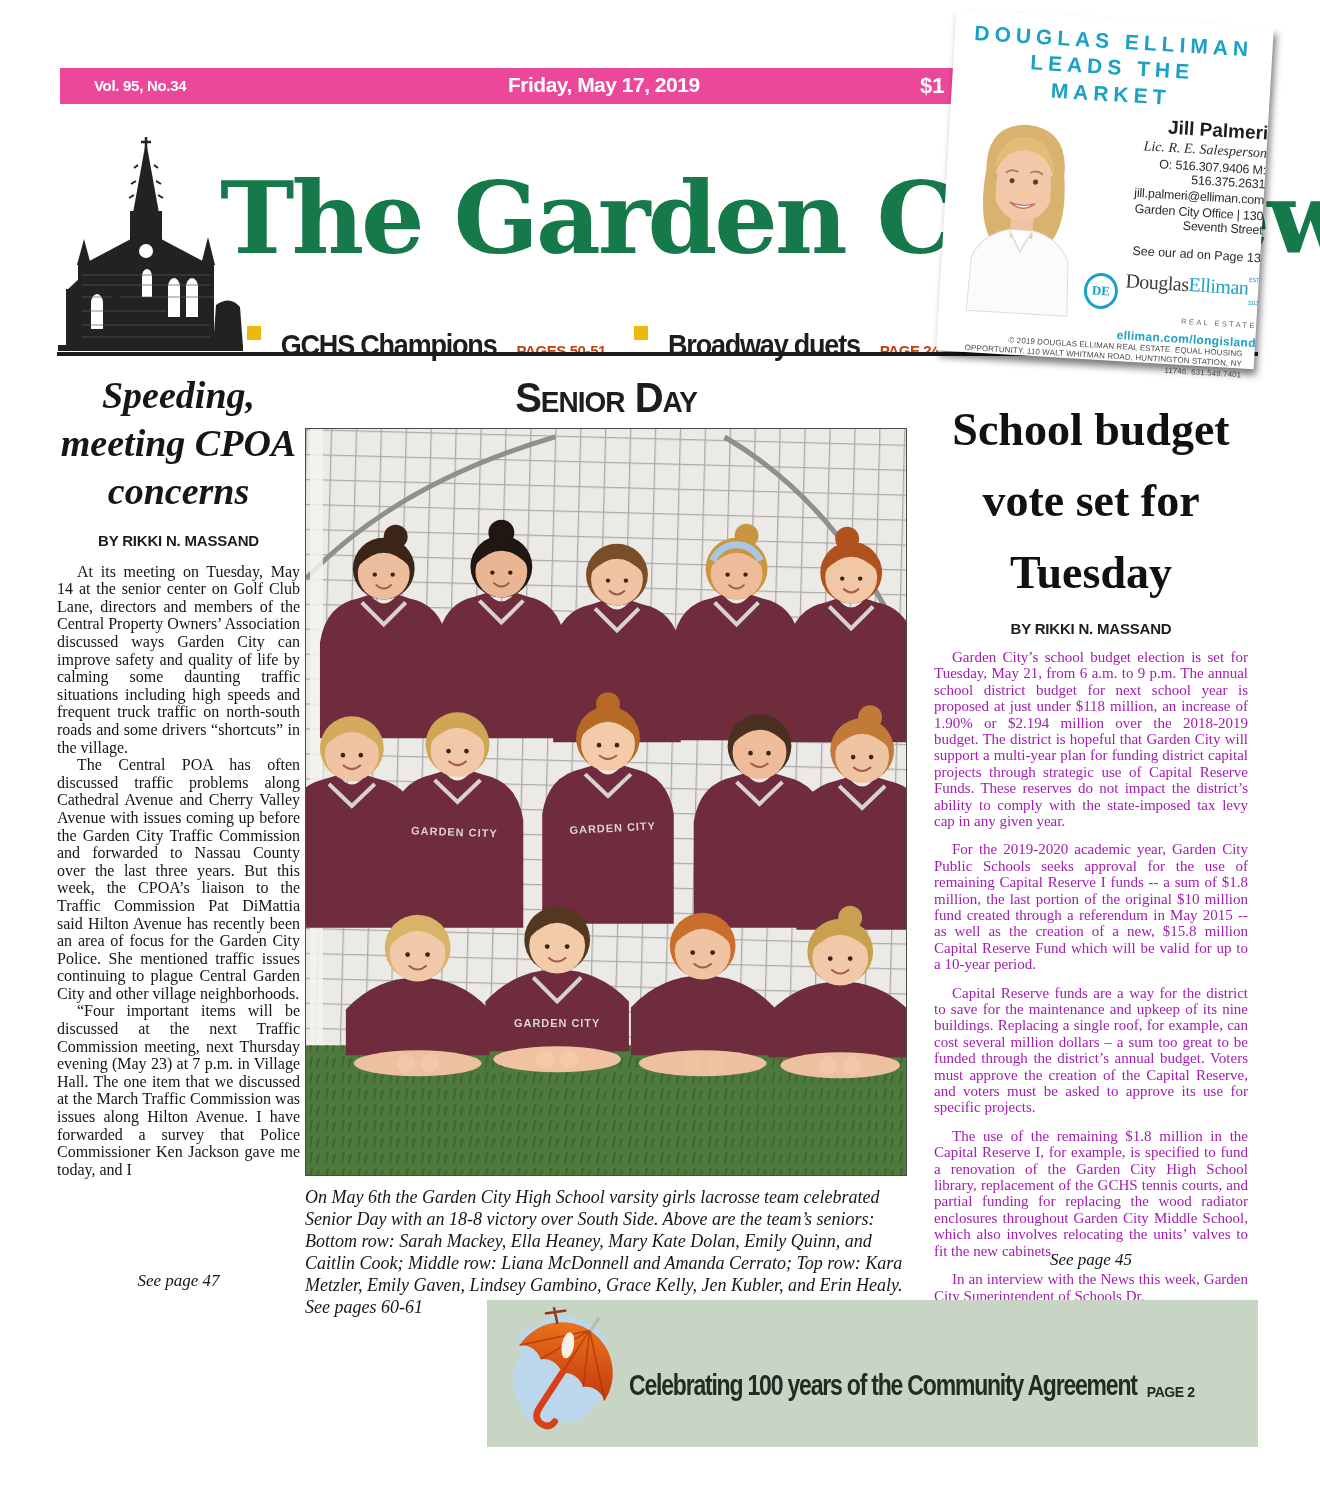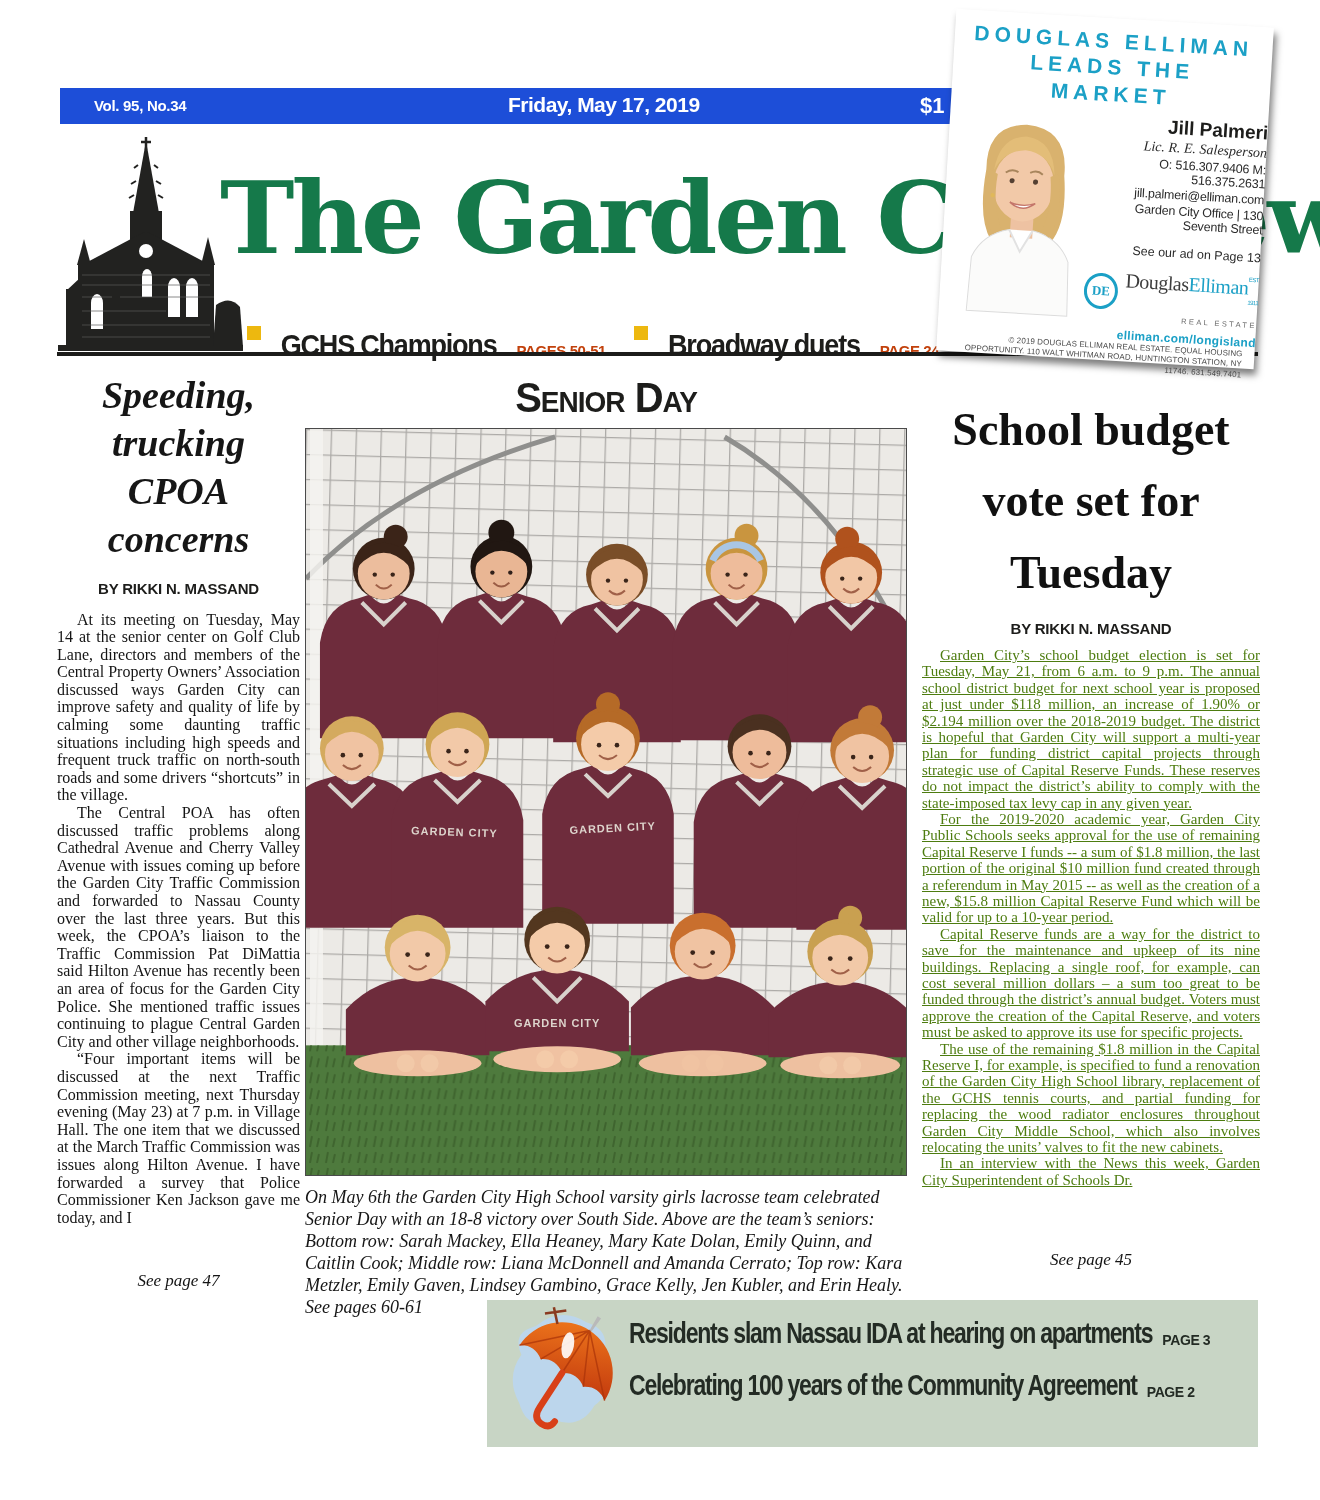--- a/index.html
+++ b/index.html
@@ -1,20 +1,20 @@
 <!DOCTYPE html>
 <html><head>
 <meta charset="utf-8">
 <style>
   html,body{margin:0;padding:0;background:#ffffff;}
   .page{position:relative;width:1320px;height:1500px;background:#fff;overflow:hidden;
         font-family:"Liberation Serif",serif;color:#1d1d1b;}
 
   
-  .topbar{position:absolute;left:60px;top:68px;width:1198px;height:36px;background:#1d4ed8;z-index:2;margin-top:20px;}
+  .topbar{position:absolute;left:60px;top:68px;width:1198px;height:36px;background:#ec4899;z-index:2;}
   .topbar .vol{position:absolute;left:34px;top:9px;color:#fff;font:bold 15px "Liberation Sans",sans-serif;letter-spacing:-.3px;}
   .topbar .date{position:absolute;left:448px;top:5px;color:#fff;font:bold 21px "Liberation Sans",sans-serif;letter-spacing:-.5px;}
   .topbar .price{position:absolute;left:860px;top:5px;color:#fff;font:bold 22px "Liberation Sans",sans-serif;}
 
   
   .founded{position:absolute;left:57px;top:118px;width:1080px;text-align:center;color:#15794a;
            font:bold 16px "Liberation Sans",sans-serif;letter-spacing:.2px;z-index:1;}
   .founded .sq{display:inline-block;width:11px;height:11px;background:#15794a;margin:0 10px;vertical-align:-1px;}
   .masthead{position:absolute;left:220px;top:168px;font-family:"DejaVu Serif",serif;font-weight:bold;
             font-size:100px;line-height:1;color:#15794a;letter-spacing:-3px;white-space:nowrap;z-index:1;}
@@ -63,21 +63,21 @@
   .col-center{position:absolute;left:305px;top:378px;width:602px;}
   .senior-title{text-align:center;font:bold 40px "Liberation Sans",sans-serif;font-variant:small-caps;
                 letter-spacing:-1px;color:#1d1d1b;line-height:1;transform:scaleY(1.05);transform-origin:center bottom;}
   .photo{margin-top:10px;width:600px;height:746px;border:1px solid #4a4a4a;display:block;}
   .caption{margin-top:10px;font:italic 18px/22px "Liberation Serif",serif;color:#161616;}
 
   .col-right{position:absolute;left:922px;top:394px;width:338px;}
   .col-right h2{margin:0;font:bold 46px "Liberation Serif",serif;line-height:1.55;text-align:center;color:#111;}
   .col-right .byline{margin-top:12px;}
   .col-right .body{margin-top:10px;}
-  .col-right p{margin:0;font:15px/16.4px "Liberation Serif",serif;text-align:justify;text-indent:18px;color:#4d7c0f;text-decoration:underline;}
+  .col-right p{margin:12px;font:15px/16.4px "Liberation Serif",serif;text-align:justify;text-indent:18px;color:#a21caf;}
 
   
   .banner{position:absolute;left:487px;top:1300px;width:771px;height:147px;background:#c8d5c5;z-index:3;}
   .umbrella{position:absolute;left:14px;top:6px;}
   .bline{position:absolute;left:142px;white-space:nowrap;}
   .bline .btext{display:inline-block;font:bold 23px "Liberation Sans",sans-serif;letter-spacing:-1.2px;color:#232b24;
                 transform:scaleY(1.3);transform-origin:left bottom;}
   .bline .bpage{font:bold 14px "Liberation Sans",sans-serif;letter-spacing:-.4px;color:#232b24;margin-left:10px;}
   .bl1{top:24px;} .bl2{top:76px;}
 </style>
@@ -166,21 +166,21 @@
           <span class="de-word"><span class="dg">Douglas</span><span class="el">Elliman</span><span class="de-est">EST. 1911</span></span>
         </div>
         <div class="de-sub">REAL ESTATE</div>
         <div class="ad-web">elliman.com/longisland</div>
       </div>
     </div>
     <div class="ad-disc">© 2019 DOUGLAS ELLIMAN REAL ESTATE. EQUAL HOUSING OPPORTUNITY. 110 WALT WHITMAN ROAD, HUNTINGTON STATION, NY 11746. 631.549.7401</div>
   </div>
 
   <div class="col-left">
-    <h2>Speeding, trucking CPOA concerns</h2>
+    <h2>Speeding, meeting CPOA concerns</h2>
     <div class="byline">BY RIKKI N. MASSAND</div>
     <div class="body">
       <p>At its meeting on Tuesday, May 14 at the senior center on Golf Club Lane, directors and members of the Central Property Owners’ Association discussed ways Garden City can improve safety and quality of life by calming some daunting traffic situations including high speeds and frequent truck traffic on north-south roads and some drivers “shortcuts” in the village.</p>
       <p>The Central POA has often discussed traffic problems along Cathedral Avenue and Cherry Valley Avenue with issues coming up before the Garden City Traffic Commission and forwarded to Nassau County over the last three years. But this week, the CPOA’s liaison to the Traffic Commission Pat DiMattia said Hilton Avenue has recently been an area of focus for the Garden City Police. She mentioned traffic issues continuing to plague Central Garden City and other village neighborhoods.</p>
       <p>“Four important items will be discussed at the next Traffic Commission meeting, next Thursday evening (May 23) at 7 p.m. in Village Hall. The one item that we discussed at the March Traffic Commission was issues along Hilton Avenue. I have forwarded a survey that Police Commissioner Ken Jackson gave me today, and I</p>
     </div>
   </div>
   <div class="jump jump-left">See page 47</div>
 
   <div class="col-center">
@@ -405,21 +405,18 @@
       <path d="M18,96 Q4,70 20,48 Q10,26 34,20 Q58,0 84,16 Q110,24 100,52 Q116,80 92,98 Q78,122 52,112 Q26,124 18,96 Z" fill="#bcd6ec"></path>
       <g transform="rotate(33 60 66)">
         <path d="M59,0 L63,0 L62,18 L60,18 Z" fill="#b9b9b9"></path>
         <path d="M10,66 A50,50 0 0 1 110,66 Q97,57 85,66 Q72,57 60,66 Q47,57 35,66 Q22,57 10,66 Z" fill="url(#ug)"></path>
         <path d="M60,16 L10,66 M60,16 L35,66 M60,16 L60,66 M60,16 L85,66 M60,16 L110,66" stroke="#a83208" stroke-width="1.5" fill="none" opacity=".7"></path>
         <ellipse cx="50" cy="40" rx="6" ry="13" fill="#ffffff" opacity=".9" transform="rotate(-22 50 40)"></ellipse>
         <path d="M60,66 L60,106 Q60,119 70,119 Q80,119 80,110" stroke="#d84018" stroke-width="6.5" fill="none" stroke-linecap="round"></path>
         <path d="M30,28 l-12,-12 M14,26 l16,-14" stroke="#8a3a20" stroke-width="2.5" fill="none"></path>
       </g>
     </svg>
-    <div class="bline bl1">
-      <span class="btext">Residents slam Nassau IDA at hearing on apartments</span><span class="bpage">PAGE 3</span>
-    </div>
     <div class="bline bl2">
       <span class="btext">Celebrating 100 years of the Community Agreement</span><span class="bpage">PAGE 2</span>
     </div>
   </div>
 
 </div>
 
 </body></html>

